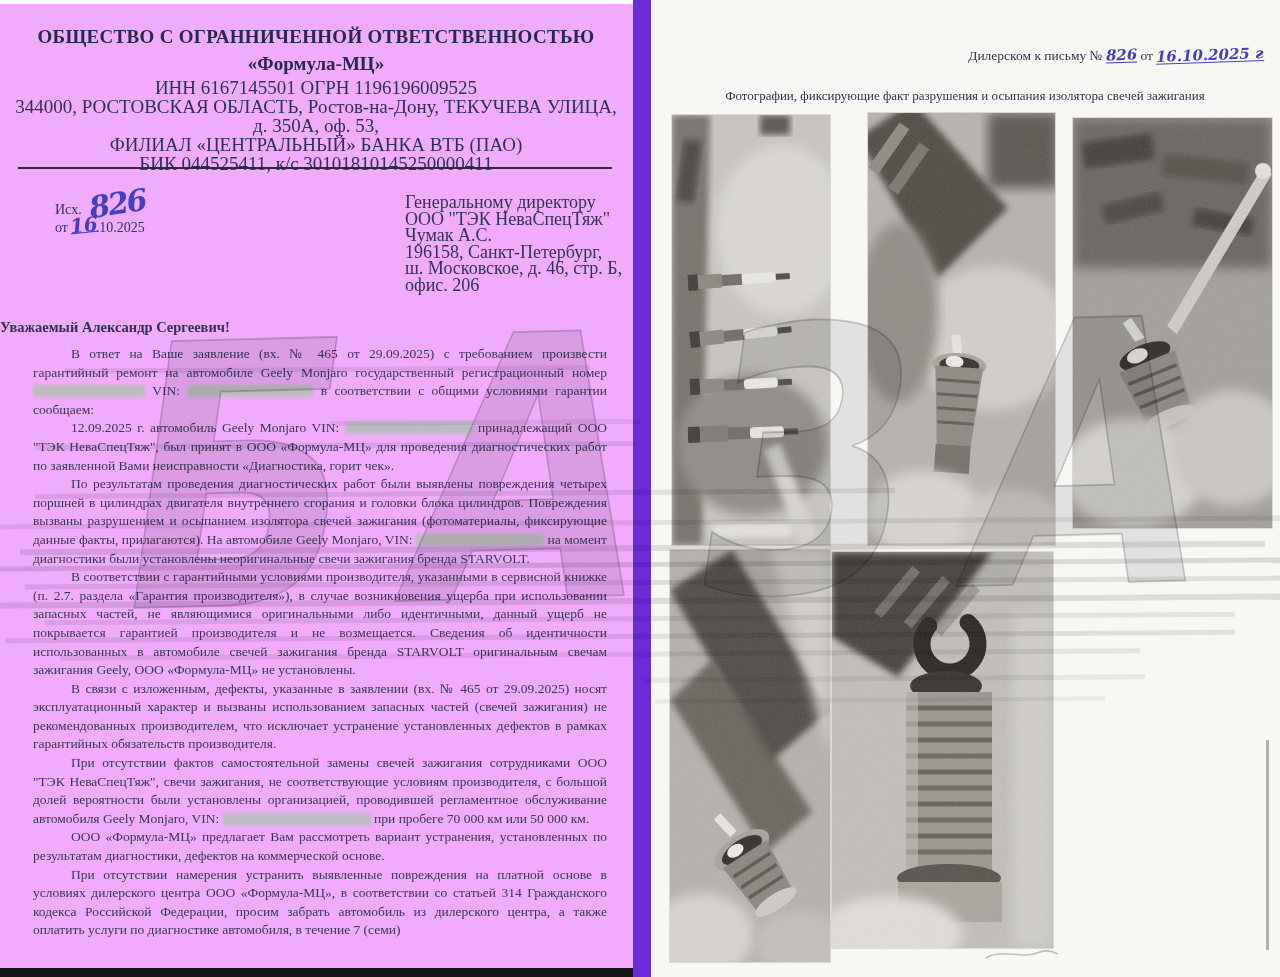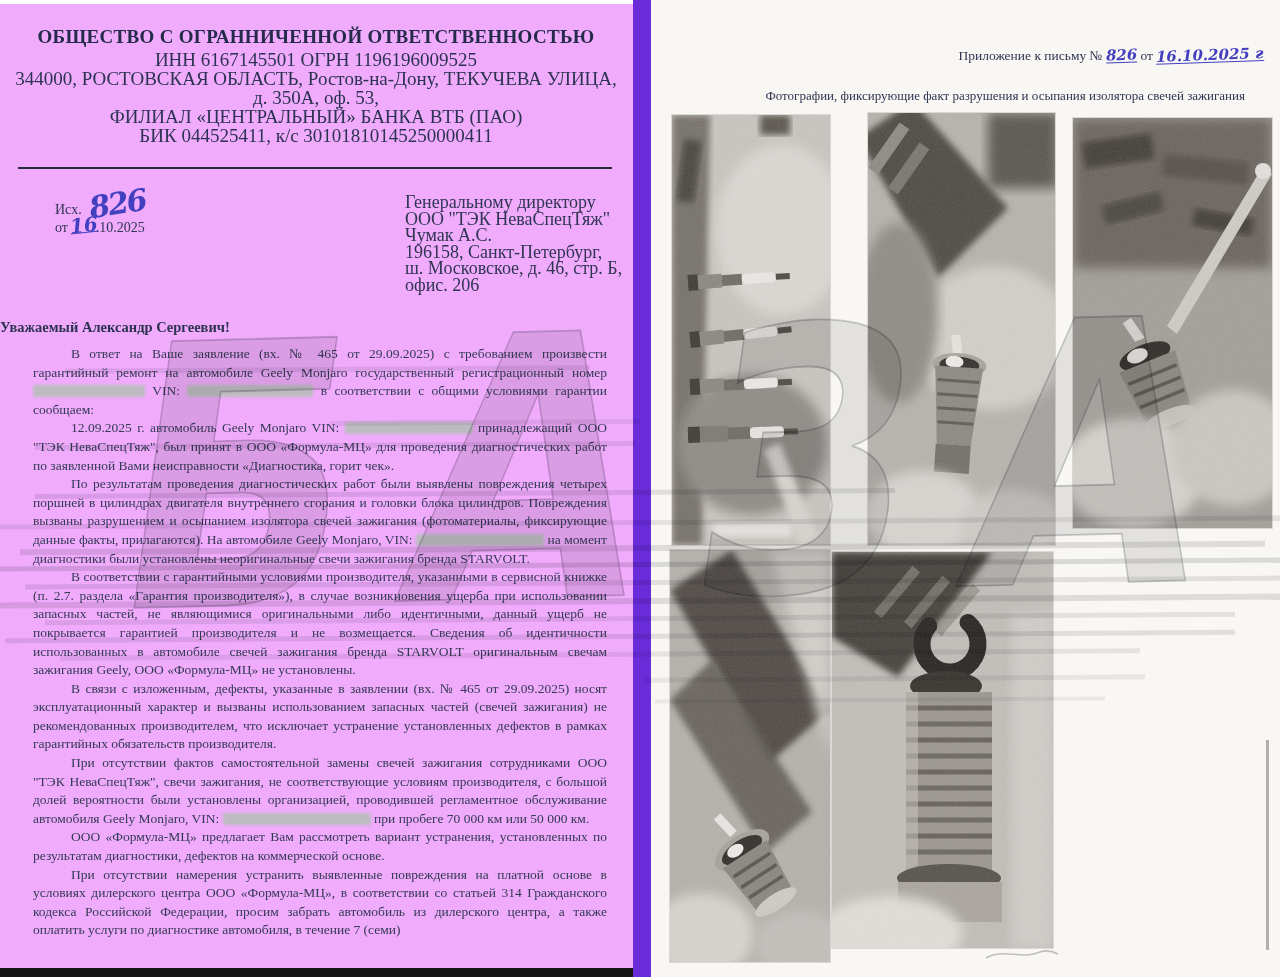--- a/index.html
+++ b/index.html
@@ -33,21 +33,21 @@
                text-align:justify;color:#333a54;z-index:3;}
   .letter-body p.para{margin:0;text-indent:38px;}
   .redact{display:inline-block;height:12px;border-radius:2px;background:#bcbcc0;filter:blur(1.5px);
           vertical-align:baseline;transform:translateY(2px);}
   .scan-bottom-bar{position:absolute;left:0;top:964px;width:633px;height:13px;background:#161616;z-index:5;}
 
   
   .appendix-header{position:absolute;right:16px;top:48px;font-size:13.5px;color:#2f3552;z-index:3;white-space:nowrap;}
   .hand-inline{font-family:"DejaVu Serif", serif;font-style:italic;font-weight:bold;color:#4340bf;
                font-size:15px;border-bottom:1.5px solid #4340bf;display:inline-block;transform:rotate(-2deg);line-height:13px;}
-  .appendix-caption{position:absolute;left:35px;top:88px;width:560px;text-align:right;font-size:13px;color:#2f3552;z-index:3;}
+  .appendix-caption{position:absolute;left:35px;top:88px;width:560px;text-align:center;font-size:13px;color:#2f3552;z-index:3;}
 
   .photo{position:absolute;overflow:hidden;background:#b6b3ae;box-shadow:0 0 0 1px rgba(40,40,40,.15);z-index:2;}
   .photo svg{display:block;width:100%;height:100%;}
   .scan-line{position:absolute;left:616px;top:740px;width:3px;height:210px;background:#b2b0ad;z-index:2;}
   .pencil-squiggle{position:absolute;left:332px;top:946px;z-index:3;}
 
   
   .wm-layer{position:absolute;left:0;top:0;width:1280px;height:977px;z-index:50;pointer-events:none;
             mix-blend-mode:multiply;}
   .wm-text{position:absolute;left:150px;top:300px;font-family:"DejaVu Sans", sans-serif;font-weight:bold;
@@ -73,20 +73,21 @@
       <filter id="soft3">
           <feGaussianBlur stdDeviation="3"></feGaussianBlur>
         </filter>
     </defs>
   </svg>
 
   <div class="left-page">
 
     <div class="org-header">
       <div class="org-line1">ОБЩЕСТВО С ОГРАННИЧЕННОЙ ОТВЕТСТВЕННОСТЬЮ</div>
+      <div class="org-line2">«Формула-МЦ»</div>
       <div class="org-detail">ИНН 6167145501 ОГРН 1196196009525</div>
       <div class="org-detail">344000, РОСТОВСКАЯ ОБЛАСТЬ, Ростов-на-Дону, ТЕКУЧЕВА УЛИЦА, д. 350А, оф. 53,</div>
       <div class="org-detail">ФИЛИАЛ «ЦЕНТРАЛЬНЫЙ» БАНКА ВТБ (ПАО)</div>
       <div class="org-detail">БИК 044525411, к/с 30101810145250000411</div>
     </div>
     <div class="header-rule"></div>
 
     <div class="ref-block">
       <span>Исх.</span>
       <span class="hand out-num">826</span>
@@ -115,21 +116,21 @@
         <p class="para"><span>ООО «Формула-МЦ» предлагает Вам рассмотреть вариант устранения, установленных по результатам диагностики, дефектов на коммерческой основе.</span></p>
         <p class="para"><span>При отсутствии намерения устранить выявленные повреждения на платной основе в условиях дилерского центра ООО «Формула-МЦ», в соответствии со статьей 314 Гражданского кодекса Российской Федерации, просим забрать автомобиль из дилерского центра, а также оплатить услуги по диагностике автомобиля, в течение 7 (семи)</span></p>
       </div>
 
     <div class="scan-bottom-bar"></div>
   </div>
 
   <div class="right-page">
 
     <div class="appendix-header">
-      <span>Приложение к письму №</span>
+      <span>Дилерском к письму №</span>
       <span class="hand-inline">826</span>
       <span>от</span>
       <span class="hand-inline">16.10.2025 г</span>
     </div>
 
     <div class="appendix-caption">Фотографии, фиксирующие факт разрушения и осыпания изолятора свечей зажигания</div>
 
     <div class="photo" style="left:22px;top:115px;width:158px;height:430px">
       <svg viewBox="0 0 158 430" preserveAspectRatio="none">
         <rect width="158" height="430" fill="#c9c6c1"></rect>

